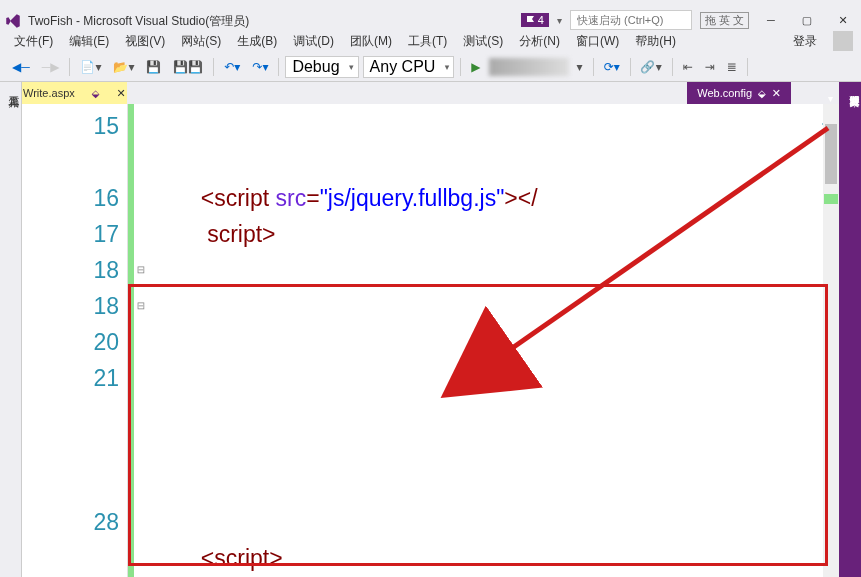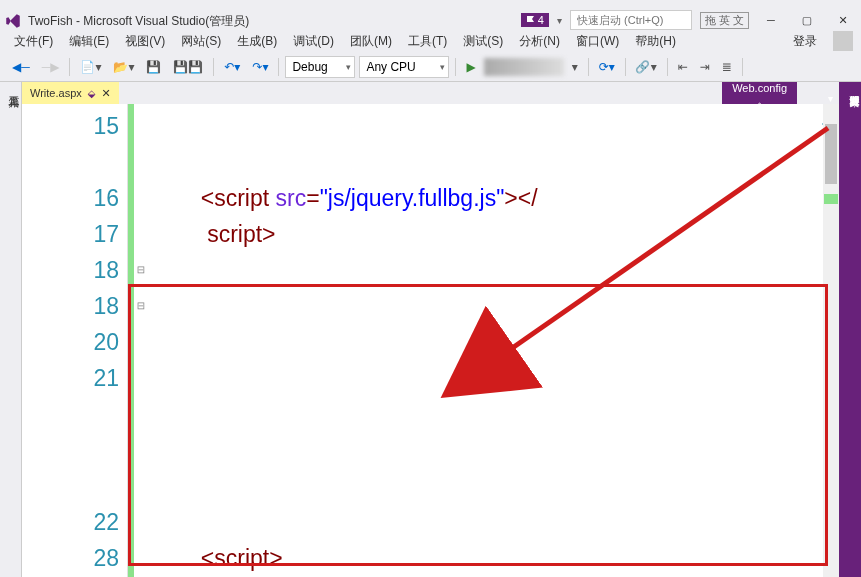--- a/index.html
+++ b/index.html
@@ -16,35 +16,35 @@
 
 .menubar { height: 22px; display: flex; align-items: center; padding: 0 8px; gap: 4px; font-size: 12px; color: #333; }
 .menubar .menu-item { padding: 2px 6px; cursor: pointer; }
 .menubar .spacer { flex: 1; }
 .menubar .login { color: #333; cursor: pointer; padding: 2px 6px; margin-left: 18px; }
 .menubar .user-icon { width: 20px; height: 20px; background: #ccc; margin-left: 6px; }
 
 .toolbar { height: 30px; display: flex; align-items: center; padding: 0 8px; gap: 4px; border-bottom: 1px solid #ccc; font-size: 12px; }
 .tb-btn { padding: 2px 4px; cursor: pointer; display: flex; align-items: center; color: #555; }
 .tb-sep { width: 1px; height: 18px; background: #ccc; margin: 0 2px; }
-.tb-combo { height: 22px; border: 1px solid #ccc; background: #fff; padding: 0 18px 0 6px; font-size: 12px; min-width: 70px; display: flex; align-items: center; position: relative; cursor: pointer; }
+.tb-combo { height: 22px; border: 1px solid #ccc; background: #fff; padding: 0 18px 0 6px; font-size: 16px; min-width: 70px; display: flex; align-items: center; position: relative; cursor: pointer; }
 .tb-combo::after { content: "▾"; position: absolute; right: 4px; font-size: 9px; color: #666; }
 .play-btn { color: #388a34; }
 .blurred { filter: blur(2px); width: 80px; height: 18px; background: linear-gradient(90deg,#aaa,#ddd); }
 
 .main-area { display: flex; height: calc(100% - 82px); position: relative; }
 .left-tool-tab { width: 22px; background: #eeeef2; border-right: 1px solid #ccc; writing-mode: vertical-rl; font-size: 11px; padding-top: 6px; color: #333; text-align: left; }
 .right-tool-tabs { width: 22px; background: #68217a; color: #fff; writing-mode: vertical-rl; font-size: 10px; padding-top: 6px; display: flex; flex-direction: column; gap: 8px; }
 
 .editor-wrap { flex: 1; display: flex; flex-direction: column; background: #fff; }
 .tabstrip { height: 22px; background: #eeeef2; display: flex; align-items: flex-end; position: relative; }
-.tab { height: 22px; padding: 0 8px; font-size: 11px; display: flex; align-items: center; gap: 6px; cursor: pointer; }
+.tab { height: 22px; padding: 0 1px; font-size: 11px; display: flex; align-items: center; gap: 17px; cursor: pointer; }
 .tab.active { background: #fff59d; color: #333; }
 .tab .pin { color: #68217a; font-size: 10px; }
-.tab-inactive { position: absolute; right: 42px; color: #fff; background: #68217a; padding: 0 10px; display: flex; align-items: center; gap: 6px; flex-direction: column; }
+.tab-inactive { position: absolute; right: 48px; color: #fff; background: #68217a; padding: 0 10px; display: flex; align-items: center; gap: 6px; }
 .tabstrip .drop { position: absolute; right: 6px; color: #fff; font-size: 10px; }
 
 .code-area { flex: 1; display: flex; background: #fff; font-family: Consolas, "SimSun", monospace; font-size: 23px; overflow: hidden; position: relative; margin-left: 16px; }
 .gutter { width: 90px; background: #fff; text-align: right; color: #2b91af; padding-right: 8px; line-height: 36px; padding-top: 4px; border-right: 1px solid #e0e0e0; }
 .gutter .ln { height: 36px; }
 .change-bar { width: 6px; background: #8be28b; margin-left: 0; }
 .fold-col { width: 14px; background: #fff; line-height: 36px; font-size: 10px; color: #888; padding-top: 4px; }
 .fold-col .fb { height: 36px; text-align: center; }
 .code-text { flex: 1; line-height: 36px; padding-top: 4px; padding-left: 4px; white-space: pre; position: relative; }
 .code-line { height: 36px; }
@@ -165,21 +165,20 @@
       <div class="gutter">
         <div class="ln">15</div>
         <div class="ln" style="height:36px"></div>
         <div class="ln">16</div>
         <div class="ln">17</div>
         <div class="ln">18</div>
         <div class="ln">18</div>
         <div class="ln">20</div>
         <div class="ln">21</div>
         <div class="ln" style="height:108px"></div>
-        <div class="ln">22</div>
         <div class="ln">28</div>
       </div>
       <div class="change-bar"></div>
       <div class="fold-col">
         <div class="fb"></div>
           <div class="fb"></div>
           <div class="fb"></div>
           <div class="fb"></div>
         <div class="fb">⊟</div>
         <div class="fb">⊟</div>

